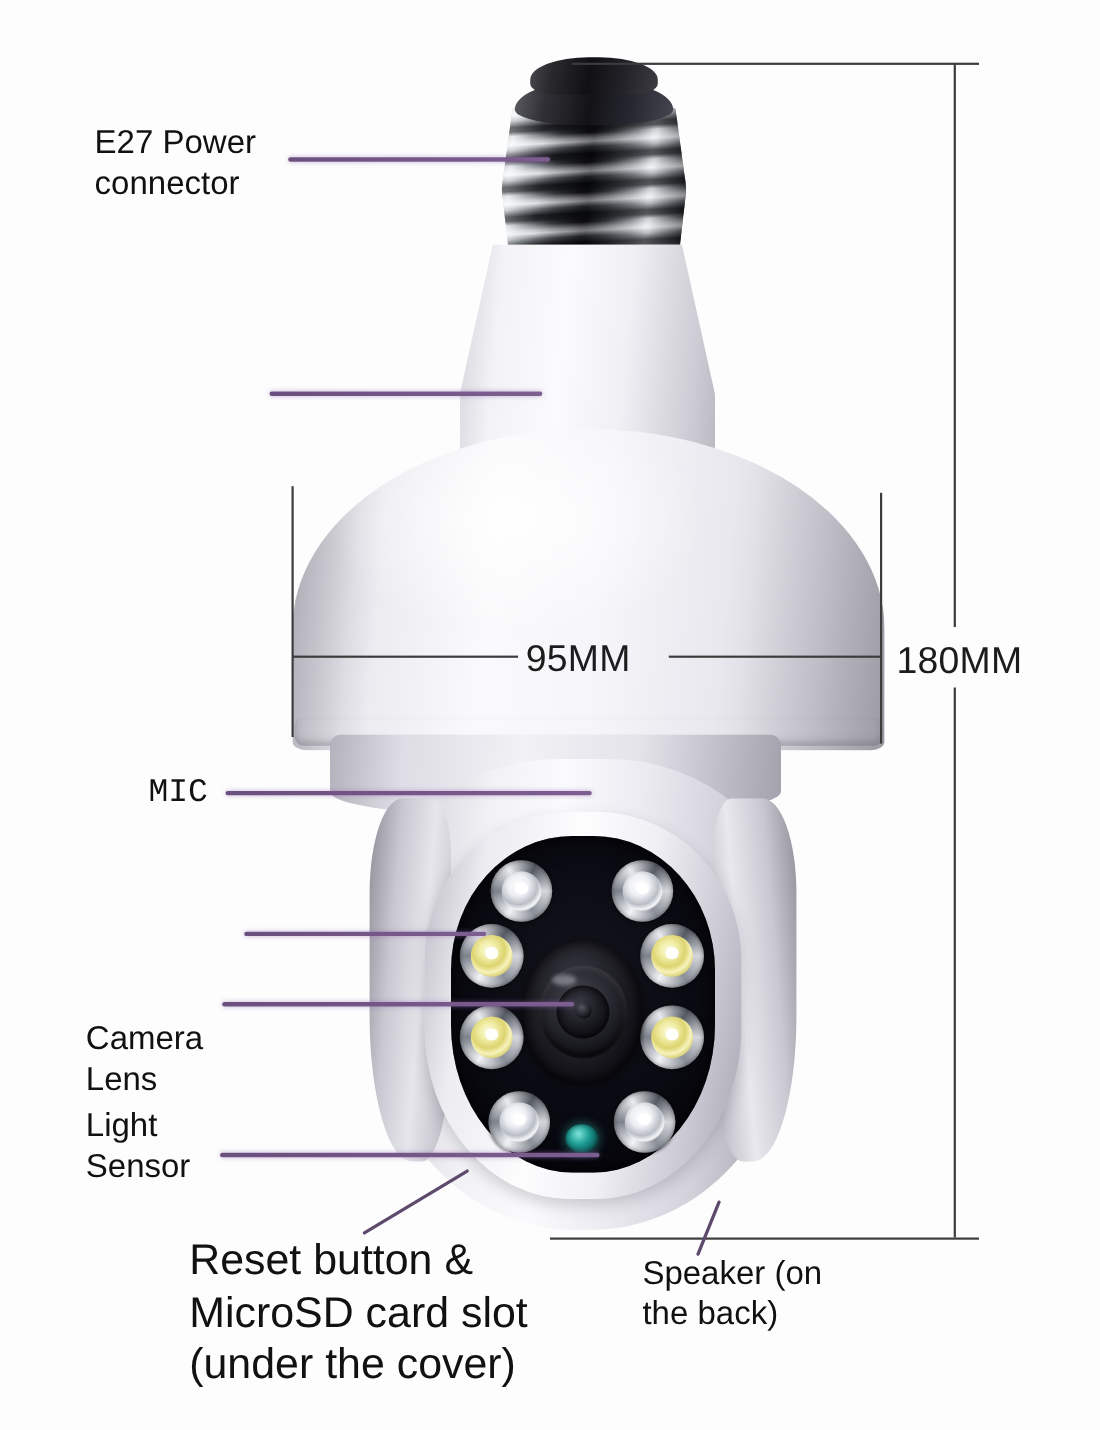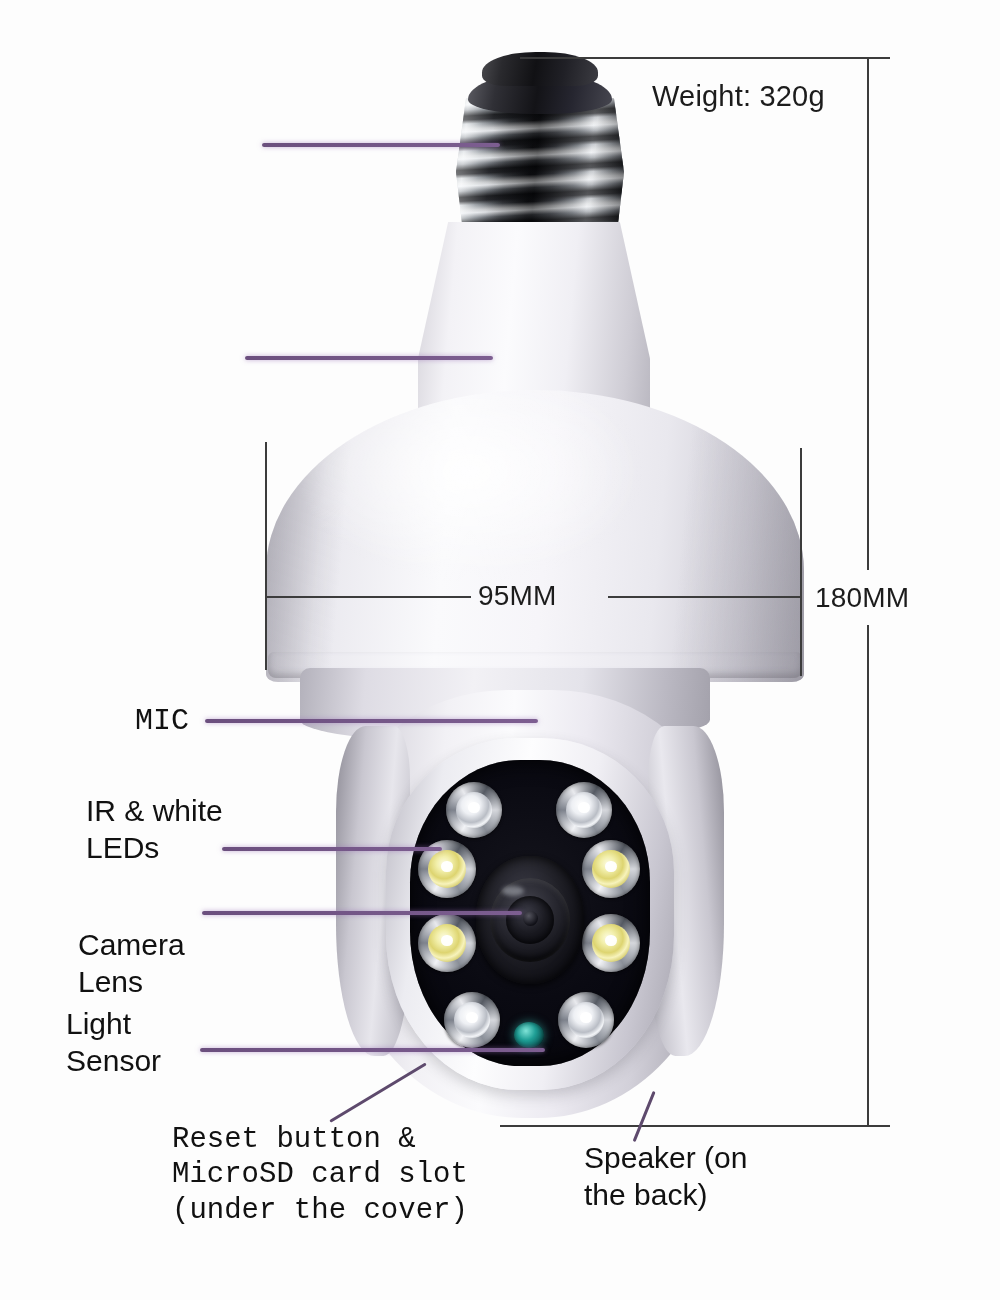--- a/index.html
+++ b/index.html
@@ -176,35 +176,35 @@
     position:absolute;left:523px;top:709px;width:22px;height:13px;border-radius:4px;
     background:linear-gradient(180deg,#3b3b44,#121218 55%,#2b2b33);
     box-shadow:inset 0 0 3px #000;
   }
 
   
   .dim{position:absolute;background:#3c3c3c;}
   .dim.h{height:2px;}
   .dim.v{width:2px;}
   .dim-label{
-    position:absolute;color:#1c1c1c;font-size:28px;letter-spacing:.2px;white-space:nowrap;
+    position:absolute;color:#1c1c1c;font-size:34px;letter-spacing:.2px;white-space:nowrap;
   }
 
   
   .lead{
     position:absolute;height:4px;border-radius:2px;
     background:linear-gradient(90deg,#6b4f7e,#7d5e91);
     box-shadow:0 0 5px rgba(150,110,180,.55);
   }
   .lead-d{position:absolute;transform-origin:left center;height:3px;border-radius:2px;
     background:#5e4a6d;}
   .callout{
     position:absolute;color:#111111;font-size:30px;line-height:1.22;white-space:pre-line;
   }
-  .callout.small{font-size:29px;font-family:Liberation Mono, monospace;}
+  .callout.small{font-size:39px;}
 </style>
 </head>
 <body>
 
 <div id="stage">
 
   <div class="art">
 
     <div class="e27">
       <div class="e27-thread"></div>
@@ -291,38 +291,37 @@
   <div class="dim v" style="left:867px;top:58px;width:2px;height:512px;"></div>
   <div class="dim v" style="left:867px;top:625px;width:2px;height:500px;"></div>
   <div class="dim-label" style="left:815px;top:582px;">180MM</div>
 
   <div class="dim v" style="left:265px;top:442px;width:2px;height:228px;"></div>
   <div class="dim v" style="left:800px;top:448px;width:2px;height:228px;"></div>
   <div class="dim h" style="left:266px;top:596px;width:205px;height:2px;"></div>
   <div class="dim h" style="left:608px;top:596px;width:193px;height:2px;"></div>
   <div class="dim-label" style="left:478px;top:580px;">95MM</div>
 
-  <div class="dim-label" style="left:652px;top:80px;font-size:29px;">Weight: 320g</div>
-
+
+  <div class="callout" style="left:86px;top:112px;">E27  Power
+connector</div>
   <div class="lead" style="left:262px;top:143px;width:238px;"></div>
 
   <div class="lead" style="left:245px;top:356px;width:248px;"></div>
 
   <div class="callout" style="left:135px;top:703px;font-family:Liberation Mono, monospace;">MIC</div>
   <div class="lead" style="left:205px;top:719px;width:333px;"></div>
 
-  <div class="callout" style="left:86px;top:793px;">IR &amp; white
-LEDs</div>
   <div class="lead" style="left:222px;top:847px;width:220px;"></div>
 
   <div class="callout" style="left:78px;top:927px;">Camera
 Lens</div>
   <div class="lead" style="left:202px;top:911px;width:320px;"></div>
 
-  <div class="callout" style="left:66px;top:1006px;">Light
+  <div class="callout" style="left:78px;top:1006px;">Light
 Sensor</div>
   <div class="lead" style="left:200px;top:1048px;width:345px;"></div>
 
   <div class="callout small" style="left:172px;top:1122px;">Reset button &amp;
 MicroSD card slot
 (under the cover)</div>
   <div class="lead-d" style="left:330px;top:1120px;width:112px;transform:rotate(-31deg);"></div>
 
   <div class="callout" style="left:584px;top:1140px;">Speaker (on
 the back)</div>

